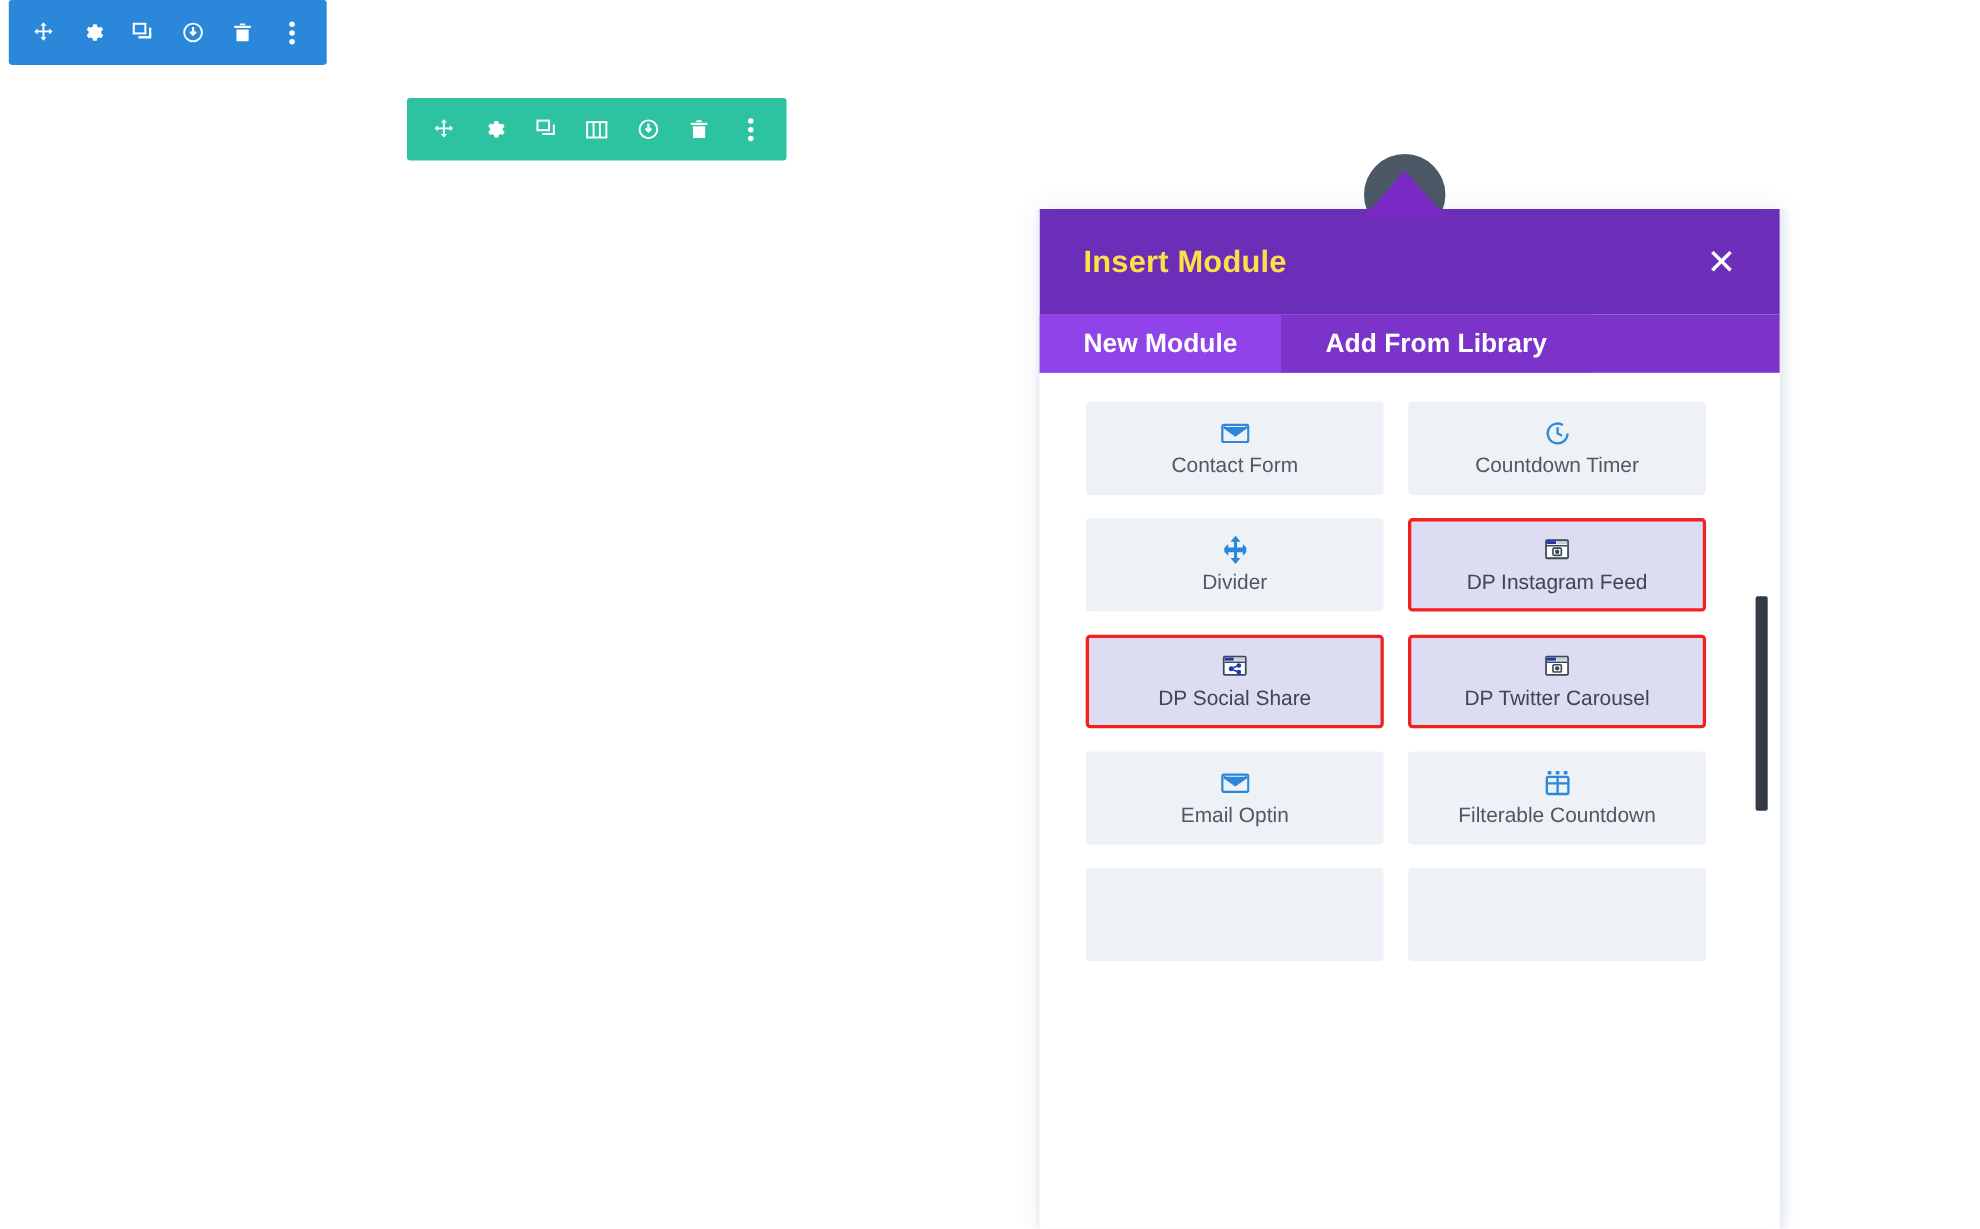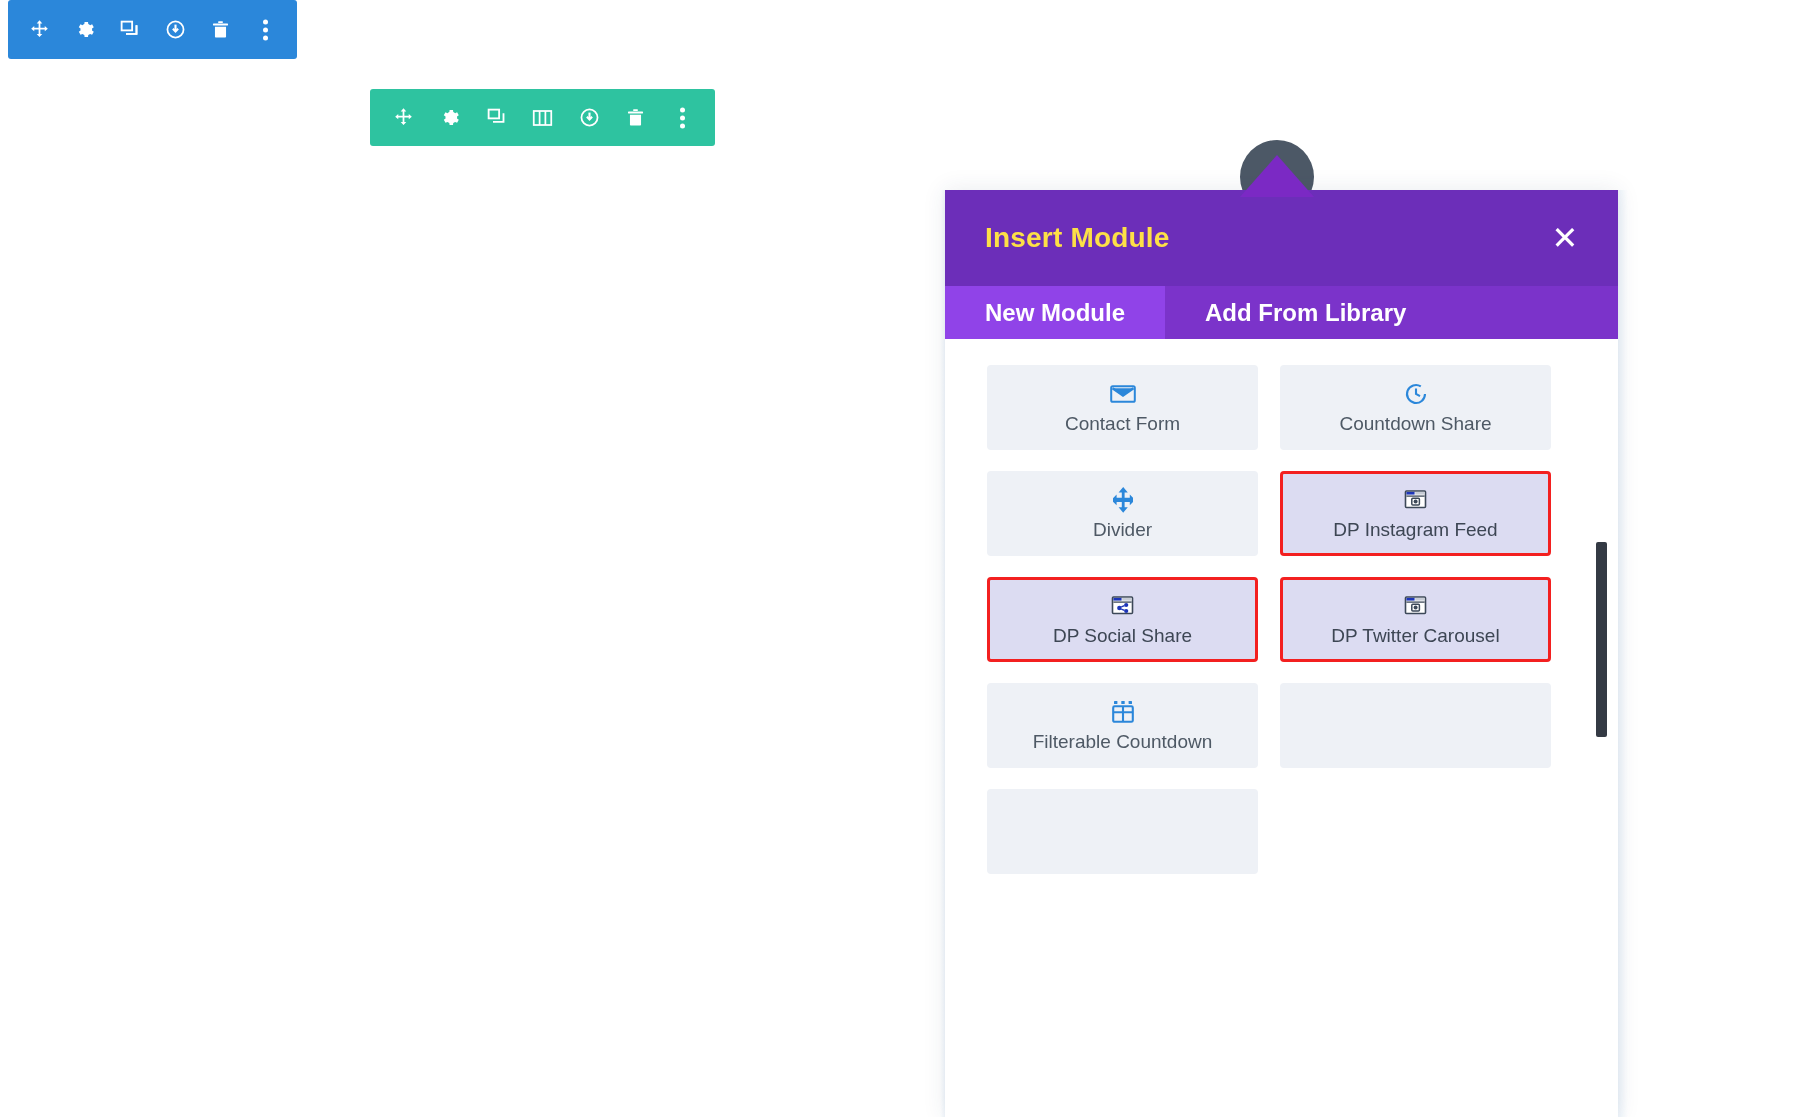--- a/index.html
+++ b/index.html
@@ -308,21 +308,21 @@
           </span>
           <span class="module-label">Contact Form</span>
         </div>
         <div class="module-card">
           <span class="mod-icon">
             <svg width="24" height="24" viewBox="0 0 24 24" fill="none" stroke="#2b87da" stroke-width="2.1">
               <path d="M21 12a9 9 0 1 1-4.2-7.6"></path>
               <path d="M12 6.4V12l4 2.2"></path>
             </svg>
           </span>
-          <span class="module-label">Countdown Share</span>
+          <span class="module-label">Countdown Timer</span>
         </div>
         <div class="module-card">
           <span class="mod-icon">
             <svg width="20" height="26" viewBox="0 0 20 26" fill="#2b87da">
               <path d="M10 0 14.6 5.6h-3.2v5.2h5.2V7.6L22 12.9l-5.4 5.3v-3.2h-5.2v5.2h3.2L10 25.8 5.4 20.2h3.2V15H3.4v3.2L-2 12.9 3.4 7.6v3.2h5.2V5.6H5.4z" transform="translate(0.2,0)"></path>
             </svg>
           </span>
           <span class="module-label">Divider</span>
         </div>
         <div class="module-card highlight">
@@ -361,20 +361,29 @@
               <rect x="12.2" y="2.9" width="9.4" height="2.7" fill="#c7ccd6"></rect>
               <path d="M3.4 7.1h18.2" stroke="#3c4858" stroke-width="1.3"></path>
               <rect x="8.8" y="9.3" width="7.6" height="6.6" rx="1" fill="#fff" stroke="#3c4858" stroke-width="1.5"></rect>
               <circle cx="12.6" cy="12.6" r="2" fill="#3c4858"></circle>
             </svg>
           </span>
           <span class="module-label">DP Twitter Carousel</span>
         </div>
         <div class="module-card">
           <span class="mod-icon">
+            <svg width="26" height="20" viewBox="0 0 26 20" fill="none" stroke="#2b87da" stroke-width="2">
+              <rect x="1.2" y="2.2" width="23.6" height="15.6" rx="1.6"></rect>
+              <path d="M2.5 4.2 13 11.6 23.5 4.2" fill="#2b87da" stroke="#2b87da" stroke-width="2.4"></path>
+            </svg>
+          </span>
+          <span class="module-label">Email Optin</span>
+        </div>
+        <div class="module-card">
+          <span class="mod-icon">
             <svg width="24" height="24" viewBox="0 0 24 24" fill="#2b87da">
               <rect x="3" y="1" width="3.4" height="3" rx="0.6"></rect>
               <rect x="10.3" y="1" width="3.4" height="3" rx="0.6"></rect>
               <rect x="17.6" y="1" width="3.4" height="3" rx="0.6"></rect>
               <rect x="2.2" y="6.3" width="19.6" height="15.5" rx="1.4" fill="none" stroke="#2b87da" stroke-width="2.1"></rect>
               <path d="M2.8 12.2h18.4M12 6.8v14.6" stroke="#2b87da" stroke-width="2.1"></path>
             </svg>
           </span>
           <span class="module-label">Filterable Countdown</span>
         </div>

